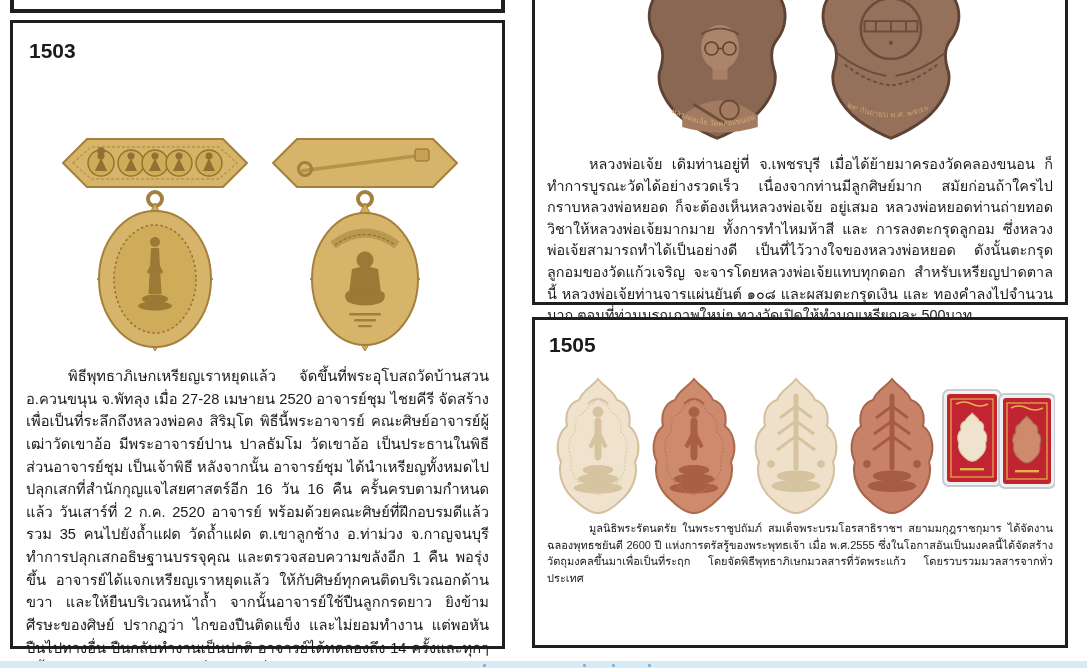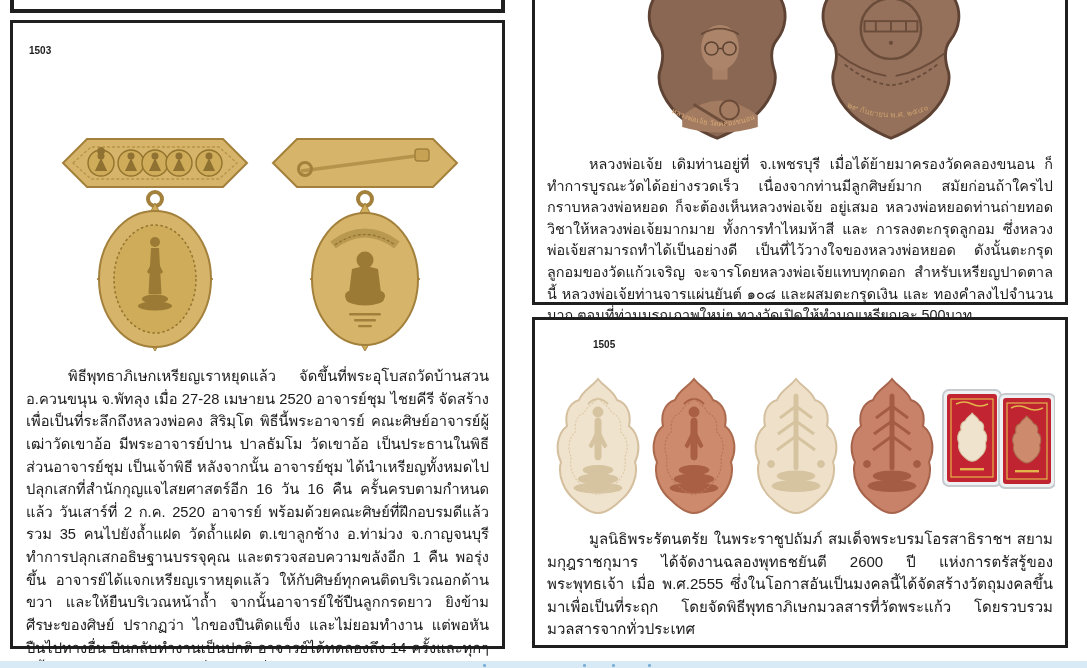--- a/index.html
+++ b/index.html
@@ -17,21 +17,21 @@
   }
   .partial-box{
     position:absolute;
     border:4px solid #1f1f1f;
     background:#ffffff;
     box-sizing:border-box;
   }
   .item-header{
     position:absolute;left:16px;right:24px;
     display:flex;align-items:flex-start;
-    font-weight:bold;font-size:10px;line-height:29px;
+    font-weight:bold;font-size:21px;line-height:29px;
   }
   .item-number{flex:0 0 auto;margin-right:20px;}
   .item-title{flex:1 1 auto;}
   .para{
     position:absolute;
     font-size:14.7px;line-height:1.54;
     text-align:justify;
     text-indent:42px;
     margin:0;
   }
@@ -183,21 +183,21 @@
         </text>
       </g>
     </svg>
   </div>
 
   <p class="para" style="left:12px;right:12px;top:196px;font-size:14.4px;line-height:1.5;">หลวงพ่อเจ้ย เดิมท่านอยู่ที่ จ.เพชรบุรี เมื่อได้ย้ายมาครองวัดคลองขนอน ก็ทำการบูรณะวัดได้อย่างรวดเร็ว เนื่องจากท่านมีลูกศิษย์มาก สมัยก่อนถ้าใครไปกราบหลวงพ่อหยอด ก็จะต้องเห็นหลวงพ่อเจ้ย อยู่เสมอ หลวงพ่อหยอดท่านถ่ายทอดวิชาให้หลวงพ่อเจ้ยมากมาย ทั้งการทำไหมห้าสี และ การลงตะกรุดลูกอม ซึ่งหลวงพ่อเจ้ยสามารถทำได้เป็นอย่างดี เป็นที่ไว้วางใจของหลวงพ่อหยอด ดังนั้นตะกรุดลูกอมของวัดแก้วเจริญ จะจารโดยหลวงพ่อเจ้ยแทบทุกดอก สำหรับเหรียญปาดตาลนี้ หลวงพ่อเจ้ยท่านจารแผ่นยันต์ ๑๐๘ และผสมตะกรุดเงิน และ ทองคำลงไปจำนวนมาก ตอนที่ท่านมรณภาพใหม่ๆ ทางวัดเปิดให้ทำบุญเหรียญละ 500บาท</p>
 </div>
 
 <div class="box" style="left:532px;top:317px;width:536px;height:331px;">
 
-  <div class="item-header" style="top:10px;left:14px;margin-left:44px;">
+  <div class="item-header" style="top:10px;left:14px;">
     <span class="item-number">1505</span>
   </div>
 
   <div class="photo" style="left:12px;top:50px;width:508px;height:152px;">
     <svg width="508" height="152" viewBox="0 0 508 152">
       <defs>
         <path id="amu" d="M45,3 C 52,12 60,14 64,24 C 76,28 78,40 76,50 C 86,58 88,74 82,86 C 86,100 78,116 68,124 C 60,132 52,137 45,137 C 38,137 30,132 22,124 C 12,116 4,100 8,86 C 2,74 4,58 14,50 C 12,40 14,28 26,24 C 30,14 38,12 45,3 Z"></path>
         <g id="amuFront">
           <circle cx="45" cy="36" r="5"></circle>
           <path d="M35,28 Q45,18 55,28" fill="none" stroke-width="2" stroke="inherit"></path>
@@ -250,21 +250,21 @@
         <rect x="0" y="0" width="56" height="94" rx="6" fill="#eef0f2" stroke="#c6cbd0" stroke-width="2"></rect>
         <rect x="4" y="4" width="48" height="86" rx="3" fill="#bf2430"></rect>
         <rect x="8" y="9" width="40" height="76" fill="none" stroke="#e3b44c" stroke-width="1.2"></rect>
         <path d="M12,14 q8,-4 16,0 q8,4 16,0" fill="none" stroke="#e3b44c" stroke-width="1.4"></path>
         <use href="#amu" transform="translate(12,21) scale(0.35)" fill="#cd8a6c" stroke="#ab6a4e" stroke-width="3"></use>
         <rect x="16" y="76" width="24" height="2.4" fill="#e3b44c"></rect>
       </g>
     </svg>
   </div>
 
-  <p class="para" style="left:12px;right:12px;top:208px;font-size:15px;line-height:1.5;">มูลนิธิพระรัตนตรัย ในพระราชูปถัมภ์ สมเด็จพระบรมโอรสาธิราชฯ สยามมกุฎราชกุมาร ได้จัดงานฉลองพุทธชยันตี 2600 ปี แห่งการตรัสรู้ของพระพุทธเจ้า เมื่อ พ.ศ.2555 ซึ่งในโอกาสอันเป็นมงคลนี้ได้จัดสร้างวัตถุมงคลขึ้นมาเพื่อเป็นที่ระฤก โดยจัดพิธีพุทธาภิเษกมวลสารที่วัดพระแก้ว โดยรวบรวมมวลสารจากทั่วประเทศ</p>
+  <p class="para" style="left:12px;right:12px;top:200px;font-size:11px;line-height:1.5;">มูลนิธิพระรัตนตรัย ในพระราชูปถัมภ์ สมเด็จพระบรมโอรสาธิราชฯ สยามมกุฎราชกุมาร ได้จัดงานฉลองพุทธชยันตี 2600 ปี แห่งการตรัสรู้ของพระพุทธเจ้า เมื่อ พ.ศ.2555 ซึ่งในโอกาสอันเป็นมงคลนี้ได้จัดสร้างวัตถุมงคลขึ้นมาเพื่อเป็นที่ระฤก โดยจัดพิธีพุทธาภิเษกมวลสารที่วัดพระแก้ว โดยรวบรวมมวลสารจากทั่วประเทศ</p>
 </div>
 
 <div class="footer-strip">
   <div class="footer-mark" style="left:483px;"></div>
   <div class="footer-mark" style="left:583px;"></div>
   <div class="footer-mark" style="left:612px;"></div>
   <div class="footer-mark" style="left:648px;"></div>
 </div>
 
 </body></html>

